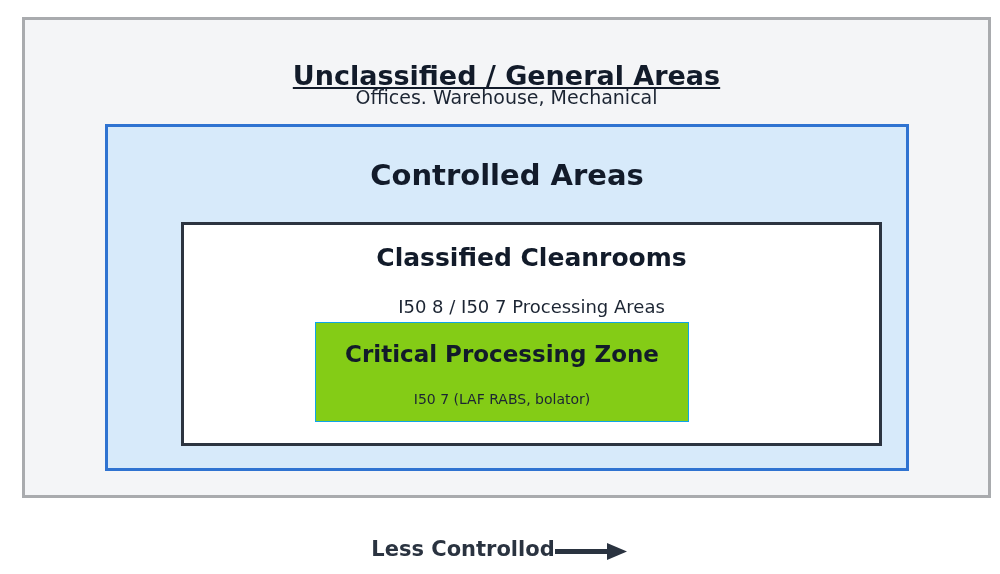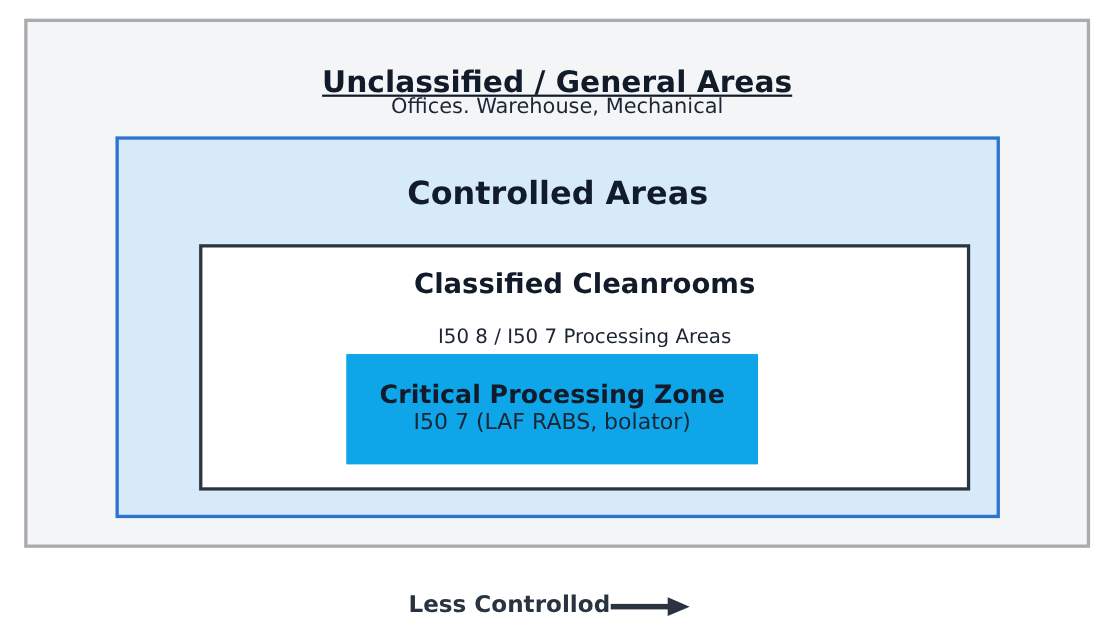--- a/index.html
+++ b/index.html
@@ -5,32 +5,32 @@
   html, body { margin:0; padding:0; }
   body { width:1000px; height:574px; background:#ffffff; position:relative; overflow:hidden;
          font-family:"DejaVu Sans", "Liberation Sans", sans-serif; color:#1c2533; }
   .zone { position:absolute; box-sizing:border-box; text-align:center; }
   .outer { left:22px; top:17px; width:969px; height:481px; background:#f4f5f7;
            border:3px solid #a9abae; }
   .controlled { left:105px; top:124px; width:804px; height:347px; background:#d7eafa;
                 border:3px solid #2f73d1; }
   .clean { left:181px; top:222px; width:701px; height:224px; background:#ffffff;
            border:3px solid #2c3440; }
-  .critical { left:315px; top:322px; width:374px; height:100px; background:#0ea5e9;
-              border:6px solid #0ea5e9; }
+  .critical { left:315px; top:322px; width:374px; height:100px; background:#84cc16;
+              border:1px solid #0ea5e9; }
   .title { position:absolute; left:0; right:0; font-weight:bold; color:#121b2a; white-space:nowrap; }
   .sub { position:absolute; left:0; right:0; color:#1c2533; white-space:nowrap; }
   .outer .title { top:40px; font-size:27px;text-decoration:underline; }
   .outer .sub { top:66px; font-size:19px; }
   .controlled .title { top:31px; font-size:29px; }
   .controlled .sub { top:60px; font-size:18.5px; }
   .clean .title { top:18px; font-size:25px; }
   .clean .sub { top:60px; font-size:18px;margin-top:11px; }
   .critical .title { top:18px; font-size:23px; }
-  .critical .sub { top:43px; font-size:20px; }
+  .critical .sub { top:68px; font-size:14px; }
   .legend { position:absolute; left:0; right:0; top:527px; height:34px; display:flex;
             justify-content:center; align-items:flex-end; gap:0; font-weight:bold; font-size:21px; color:#2a3340; }
   .legend svg { display:block; }
 </style>
 </head>
 <body>
 
 <div class="zone outer">
   <div class="title">Unclassified / General Areas</div>
   <div class="sub">Offices. Warehouse, Mechanical</div>

